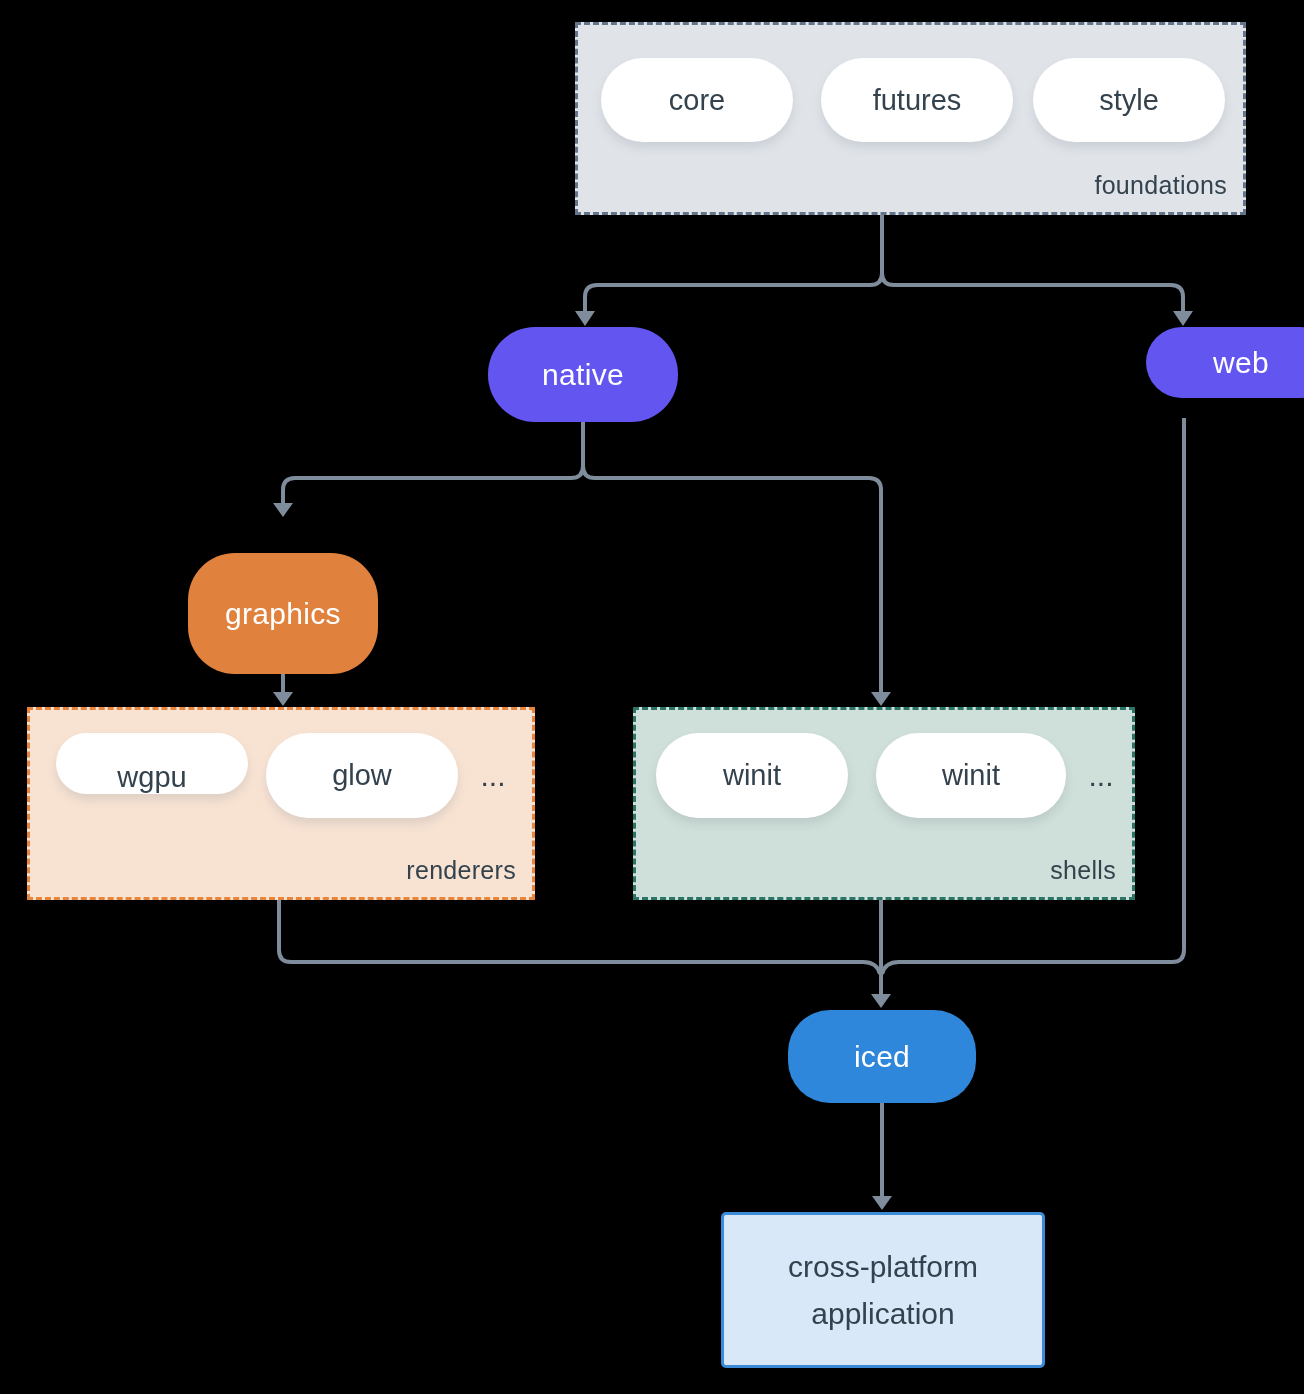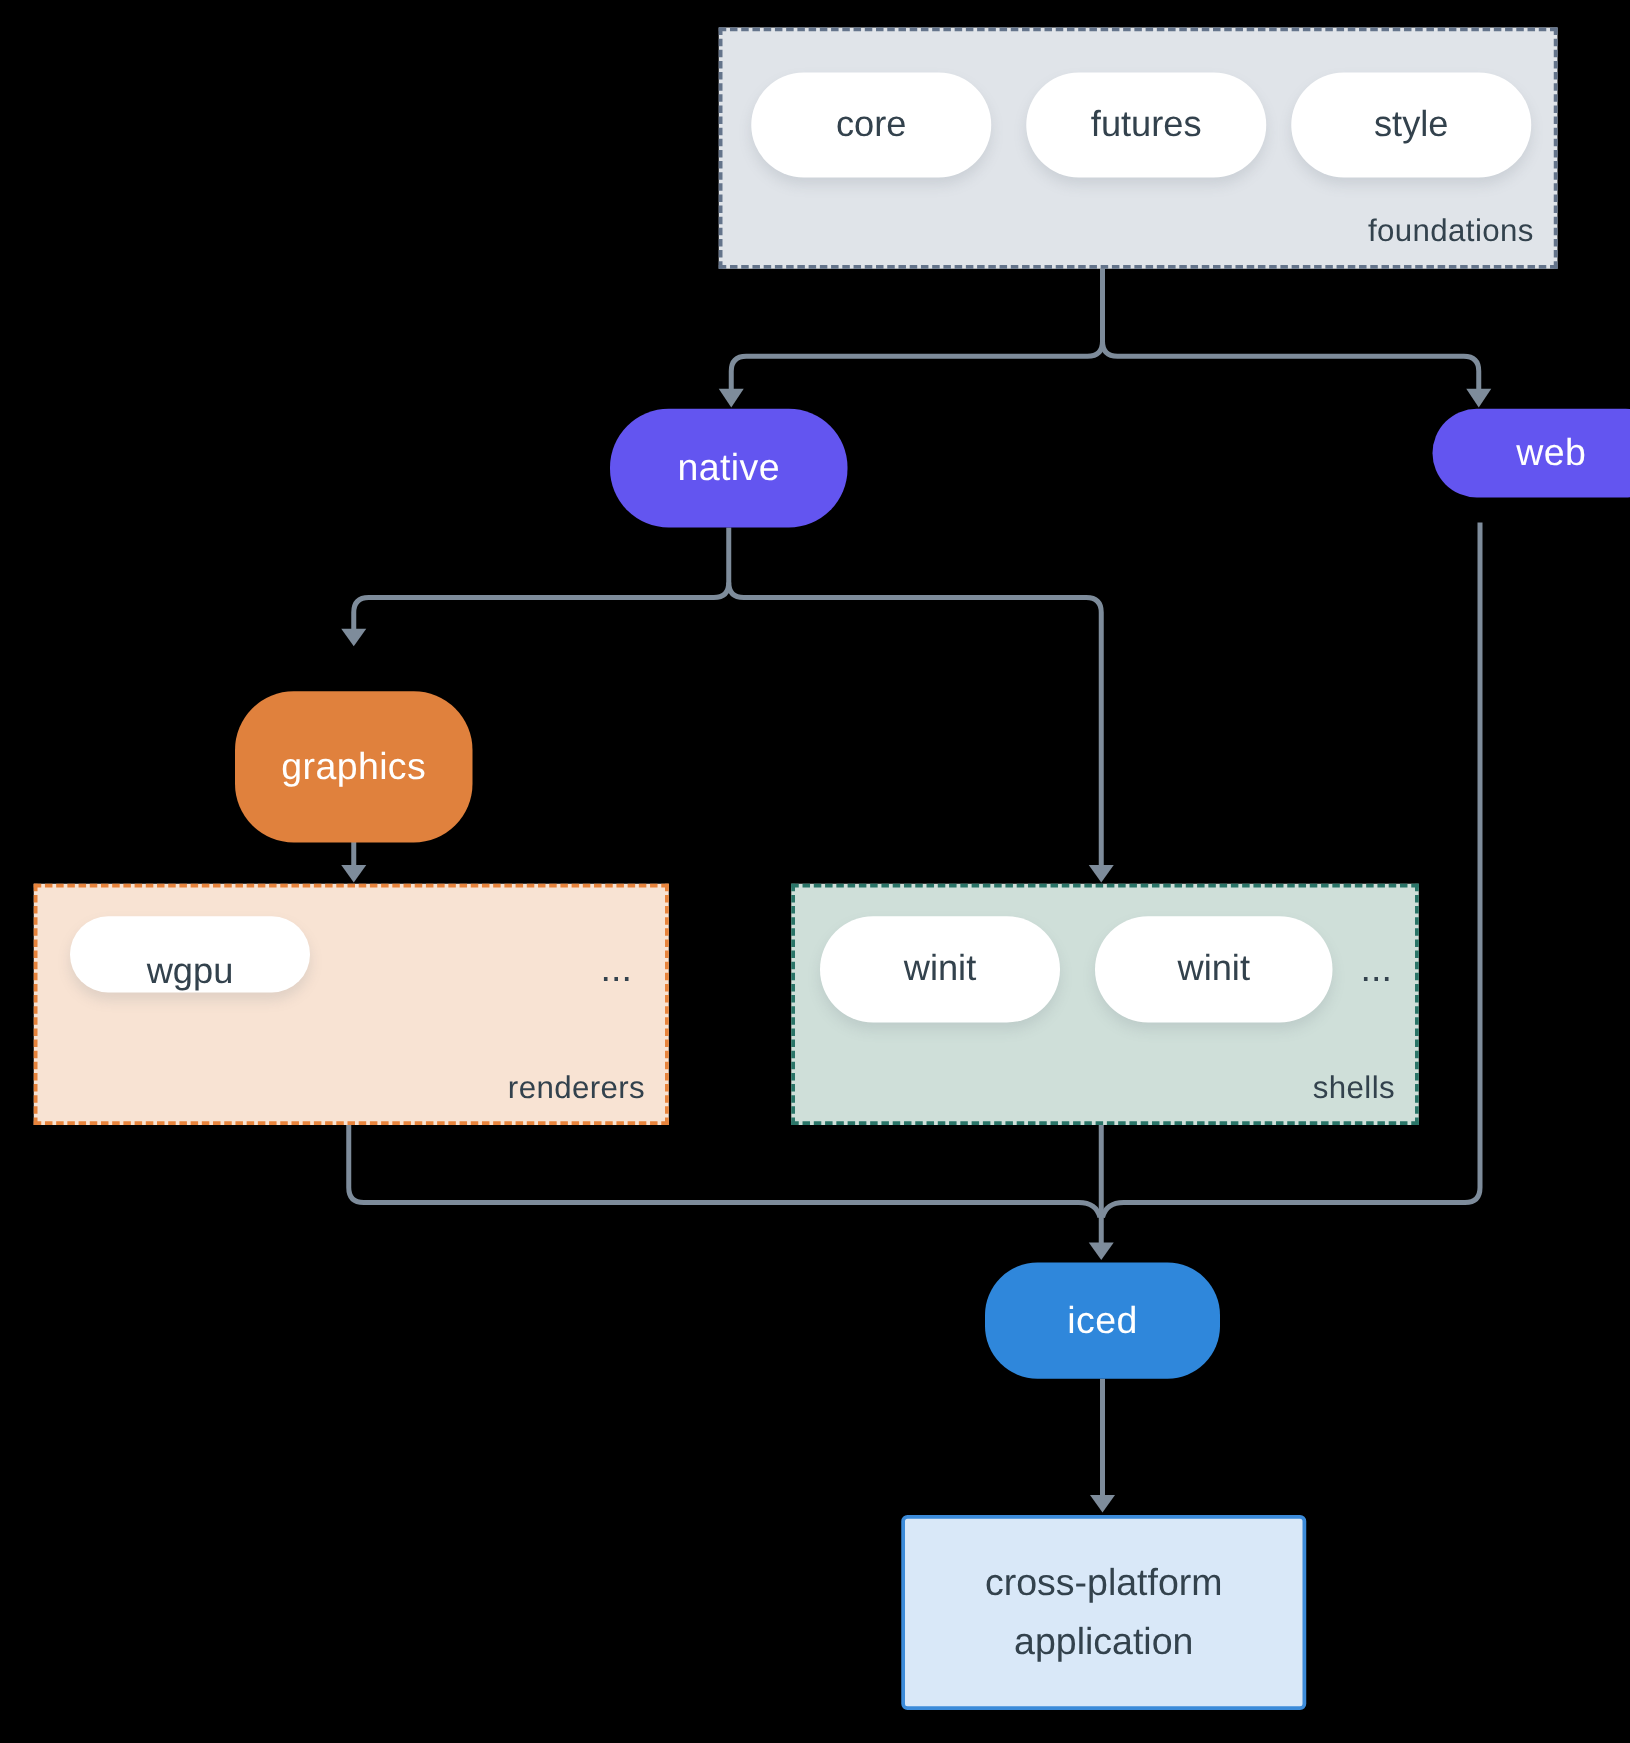--- a/index.html
+++ b/index.html
@@ -90,20 +90,23 @@
   </div>
 
   <div class="node node-graphics">
     <span>graphics</span>
   </div>
 
   <div class="group-box group-renderers">
     <div class="pill white-pill" style="left:26px;top:23px;height:61px;align-items:flex-end;">
       <span>wgpu</span>
     </div>
+    <div class="pill white-pill" style="left:236px;top:23px;height:85px;">
+      <span>glow</span>
+    </div>
     <div class="ellipsis" style="left:443px;top:23px;">...</div>
     <div class="group-label">renderers</div>
   </div>
 
   <div class="group-box group-shells">
     <div class="pill white-pill" style="left:20px;top:23px;height:85px;">
       <span>winit</span>
     </div>
     <div class="pill white-pill" style="left:240px;top:23px;height:85px;width:190px;">
       <span>winit</span>

